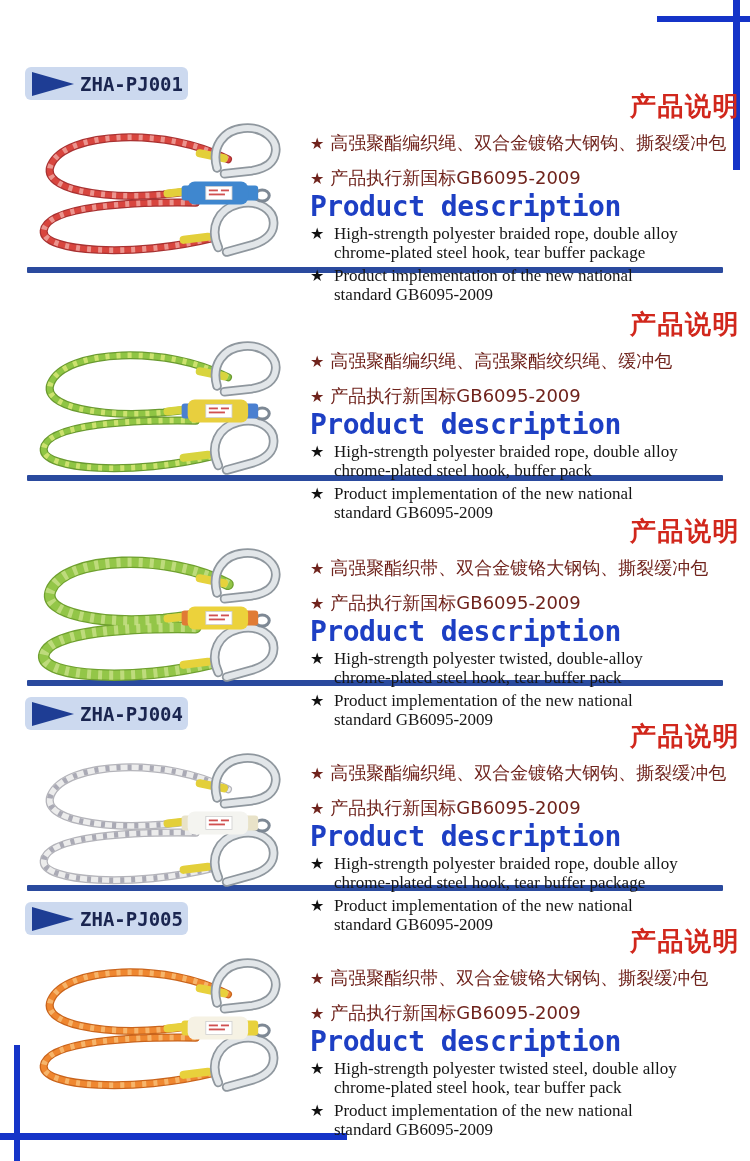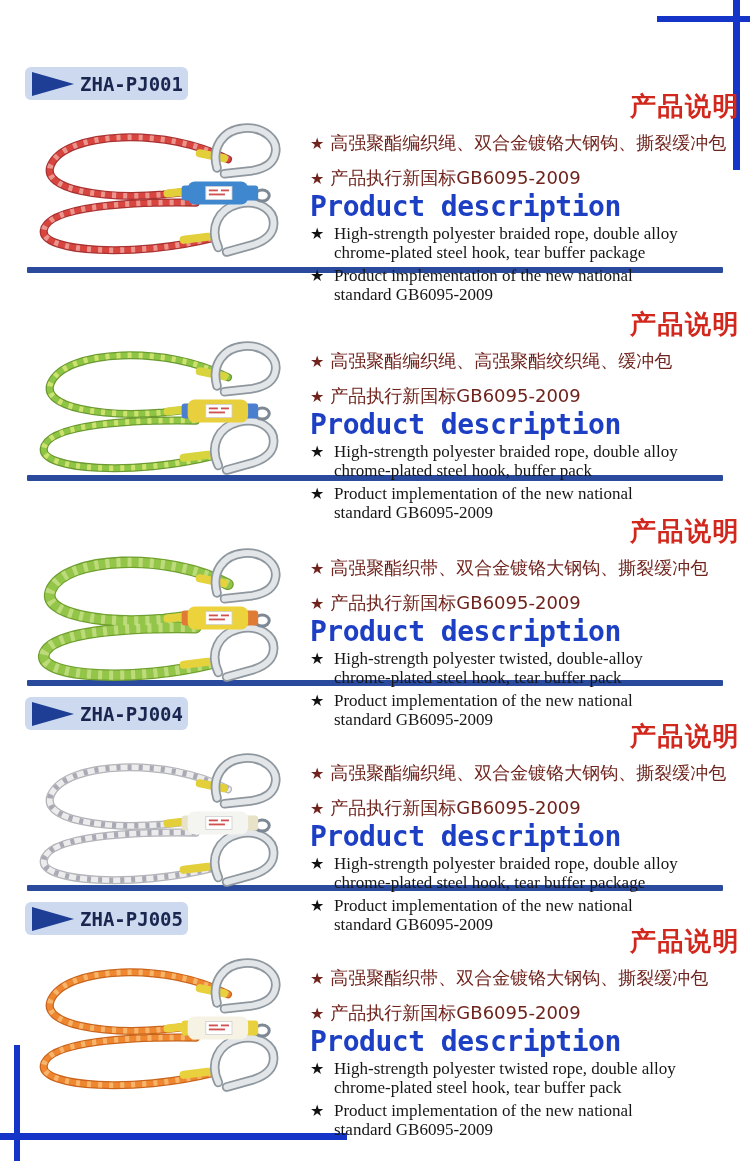--- a/index.html
+++ b/index.html
@@ -246,21 +246,21 @@
       </svg>
   </div>
   <div class="info">
     <h2 class="cnh">产品说明</h2>
     <div class="cnb"><span class="st">★</span><span>高强聚酯织带、双合金镀铬大钢钩、撕裂缓冲包</span></div>
     <div class="cnb"><span class="st">★</span><span>产品执行新国标GB6095-2009</span></div>
     <h3 class="enh">Product description</h3>
     <div class="enb">
       <span class="st2">★</span>
       <div>
-          <div>High-strength polyester twisted rope, double alloy</div>
+          <div>High-strength polyester twisted steel, double alloy</div>
           <div>chrome-plated steel hook, tear buffer pack</div>
         </div>
     </div>
     <div class="enb">
       <span class="st2">★</span>
       <div>
           <div>Product implementation of the new national</div>
           <div>standard GB6095-2009</div>
         </div>
     </div>

